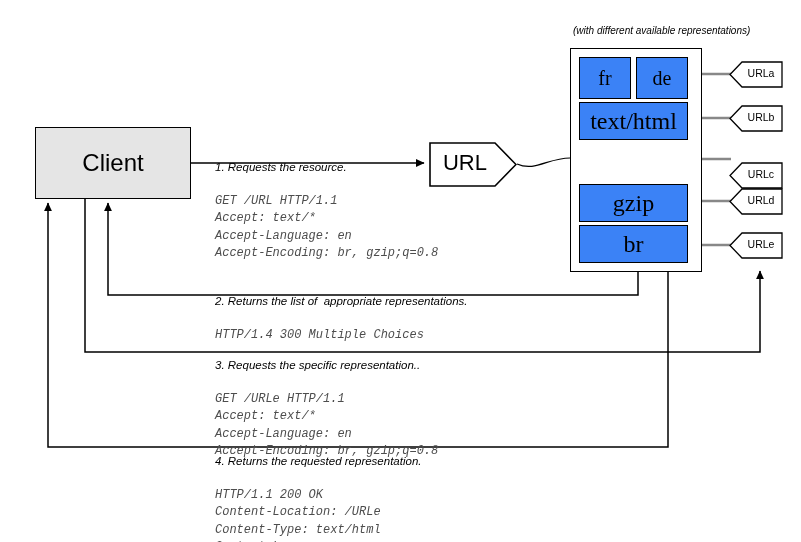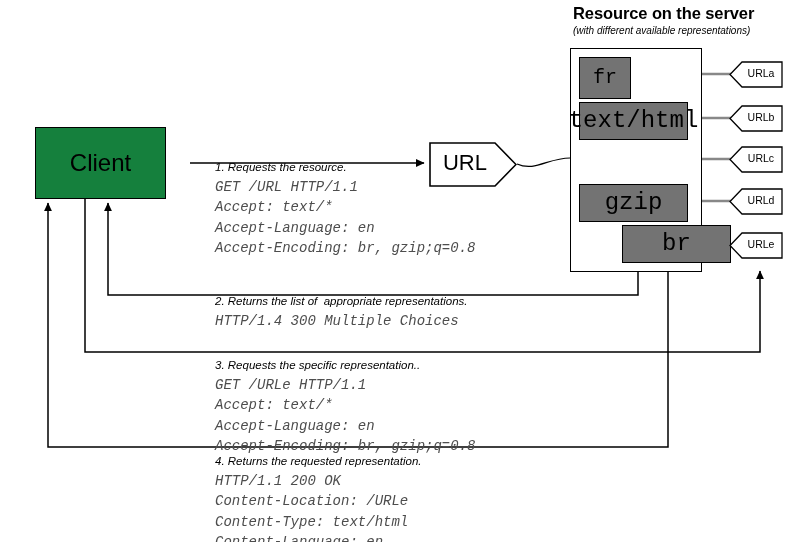--- a/index.html
+++ b/index.html
@@ -49,24 +49,24 @@
     font-style: italic;
     white-space: nowrap;
     font-family: "Liberation Sans", sans-serif;
   }
 
   
   .client-box {
     position: absolute;
     left: 35px;
     top: 127px;
-    width: 131px;
+    width: 156px;
     height: 72px;
     border: 1.6px solid #000;
-    background: #15803d;
+    background: #e5e5e5;
     display: flex;
     align-items: center;
     justify-content: center;
     box-sizing: border-box;
   }
   .client-label {
     font-size: 24px;
     font-family: "Liberation Sans", sans-serif;
     line-height: 1;
   }
@@ -97,26 +97,26 @@
     top: 48px;
     width: 132px;
     height: 224px;
     border: 1.6px solid #000;
     background: #fff;
     box-sizing: border-box;
   }
   .rep-box {
     position: absolute;
     border: 1.4px solid #000;
-    background: #737373;
+    background: #3b82f6;
     box-sizing: border-box;
     display: flex;
     align-items: center;
     justify-content: center;
-    font-family: Liberation Mono, monospace;
+    font-family: Liberation Serif, serif;
     line-height: 1;
   }
   .rep-lang   { font-size: 20px; }
   .rep-normal { font-size: 24px; }
 
   
   .urltag {
     position: absolute;
     width: 54px;
     height: 18px;
@@ -138,26 +138,26 @@
     font-style: italic;
   }
   .step-title {
     font-size: 11.5px;
     font-family: "Liberation Sans", sans-serif;
     color: #000;
     white-space: pre;
     line-height: 1.35;
   }
   .step-http {
-    font-size: 14px;
+    font-size: 12px;
     font-family: "Liberation Mono", monospace;
     color: #4d4d4d;
     white-space: pre;
     line-height: 1.47;
-    margin-top: 1px;
+    margin-top: 17px;
   }
 </style>
 </head>
 <body>
 
 <div id="canvas">
 
   <svg id="wires" viewBox="0 0 801 542" width="801" height="542">
     <defs>
       <marker id="arrowBlack" markerWidth="9" markerHeight="9" refX="8" refY="4.5" orient="auto" markerUnits="userSpaceOnUse">
@@ -180,64 +180,66 @@
 
     <g stroke="#888888" stroke-width="2.4" fill="none">
       <line x1="690" y1="74" x2="731" y2="74"></line>
       <line x1="691" y1="118" x2="731" y2="118"></line>
       <line x1="691" y1="159" x2="731" y2="159"></line>
       <line x1="691" y1="201" x2="731" y2="201"></line>
       <line x1="691" y1="245" x2="731" y2="245"></line>
     </g>
   </svg>
 
-  <div class="server-title">Resource on the server</div>
   <div class="server-subtitle">(with different available representations)</div>
 
   <div class="client-box">
     <span class="client-label">Client</span>
   </div>
 
   <div class="url-pentagon">
     <svg width="88" height="45" viewBox="0 0 88 45">
       <path d="M1,1 L66,1 L87,22.5 L66,44 L1,44 z" fill="#fff" stroke="#000" stroke-width="1.6" stroke-linejoin="miter"></path>
     </svg>
     <span class="ptxt">URL</span>
   </div>
 
   <div class="server-box">
     <div class="rep-box rep-lang" style="left:8px; top:8px; width:52px; height:42px;">
       <span>fr</span>
     </div>
+    <div class="rep-box rep-lang" style="left:65px; top:8px; width:52px; height:42px;">
+      <span>de</span>
+    </div>
     <div class="rep-box rep-normal" style="left:8px; top:53px; width:109px; height:38px;">
       <span>text/html</span>
     </div>
     <div class="rep-box rep-normal" style="left:8px; top:135px; width:109px; height:38px;">
       <span>gzip</span>
     </div>
-    <div class="rep-box rep-normal" style="left:8px; top:176px; width:109px; height:38px;margin-left:43px;">
+    <div class="rep-box rep-normal" style="left:8px; top:176px; width:109px; height:38px;">
       <span>br</span>
     </div>
   </div>
 
   <div class="urltag" style="left:729px; top:61px;">
     <svg width="54" height="27" viewBox="0 0 54 27">
       <path d="M13,1 L53,1 L53,26 L13,26 L1,13.5 z" fill="#fff" stroke="#000" stroke-width="1.3" stroke-linejoin="miter"></path>
     </svg>
     <span class="ttxt">URLa</span>
   </div>
 
   <div class="urltag" style="left:729px; top:105px;">
     <svg width="54" height="27" viewBox="0 0 54 27">
       <path d="M13,1 L53,1 L53,26 L13,26 L1,13.5 z" fill="#fff" stroke="#000" stroke-width="1.3" stroke-linejoin="miter"></path>
     </svg>
     <span class="ttxt">URLb</span>
   </div>
 
-  <div class="urltag" style="left:729px; top:146px;">
+  <div class="urltag" style="left:729px; top:162px;">
     <svg width="54" height="27" viewBox="0 0 54 27">
       <path d="M13,1 L53,1 L53,26 L13,26 L1,13.5 z" fill="#fff" stroke="#000" stroke-width="1.3" stroke-linejoin="miter"></path>
     </svg>
     <span class="ttxt">URLc</span>
   </div>
 
   <div class="urltag" style="left:729px; top:188px;">
     <svg width="54" height="27" viewBox="0 0 54 27">
       <path d="M13,1 L53,1 L53,26 L13,26 L1,13.5 z" fill="#fff" stroke="#000" stroke-width="1.3" stroke-linejoin="miter"></path>
     </svg>

